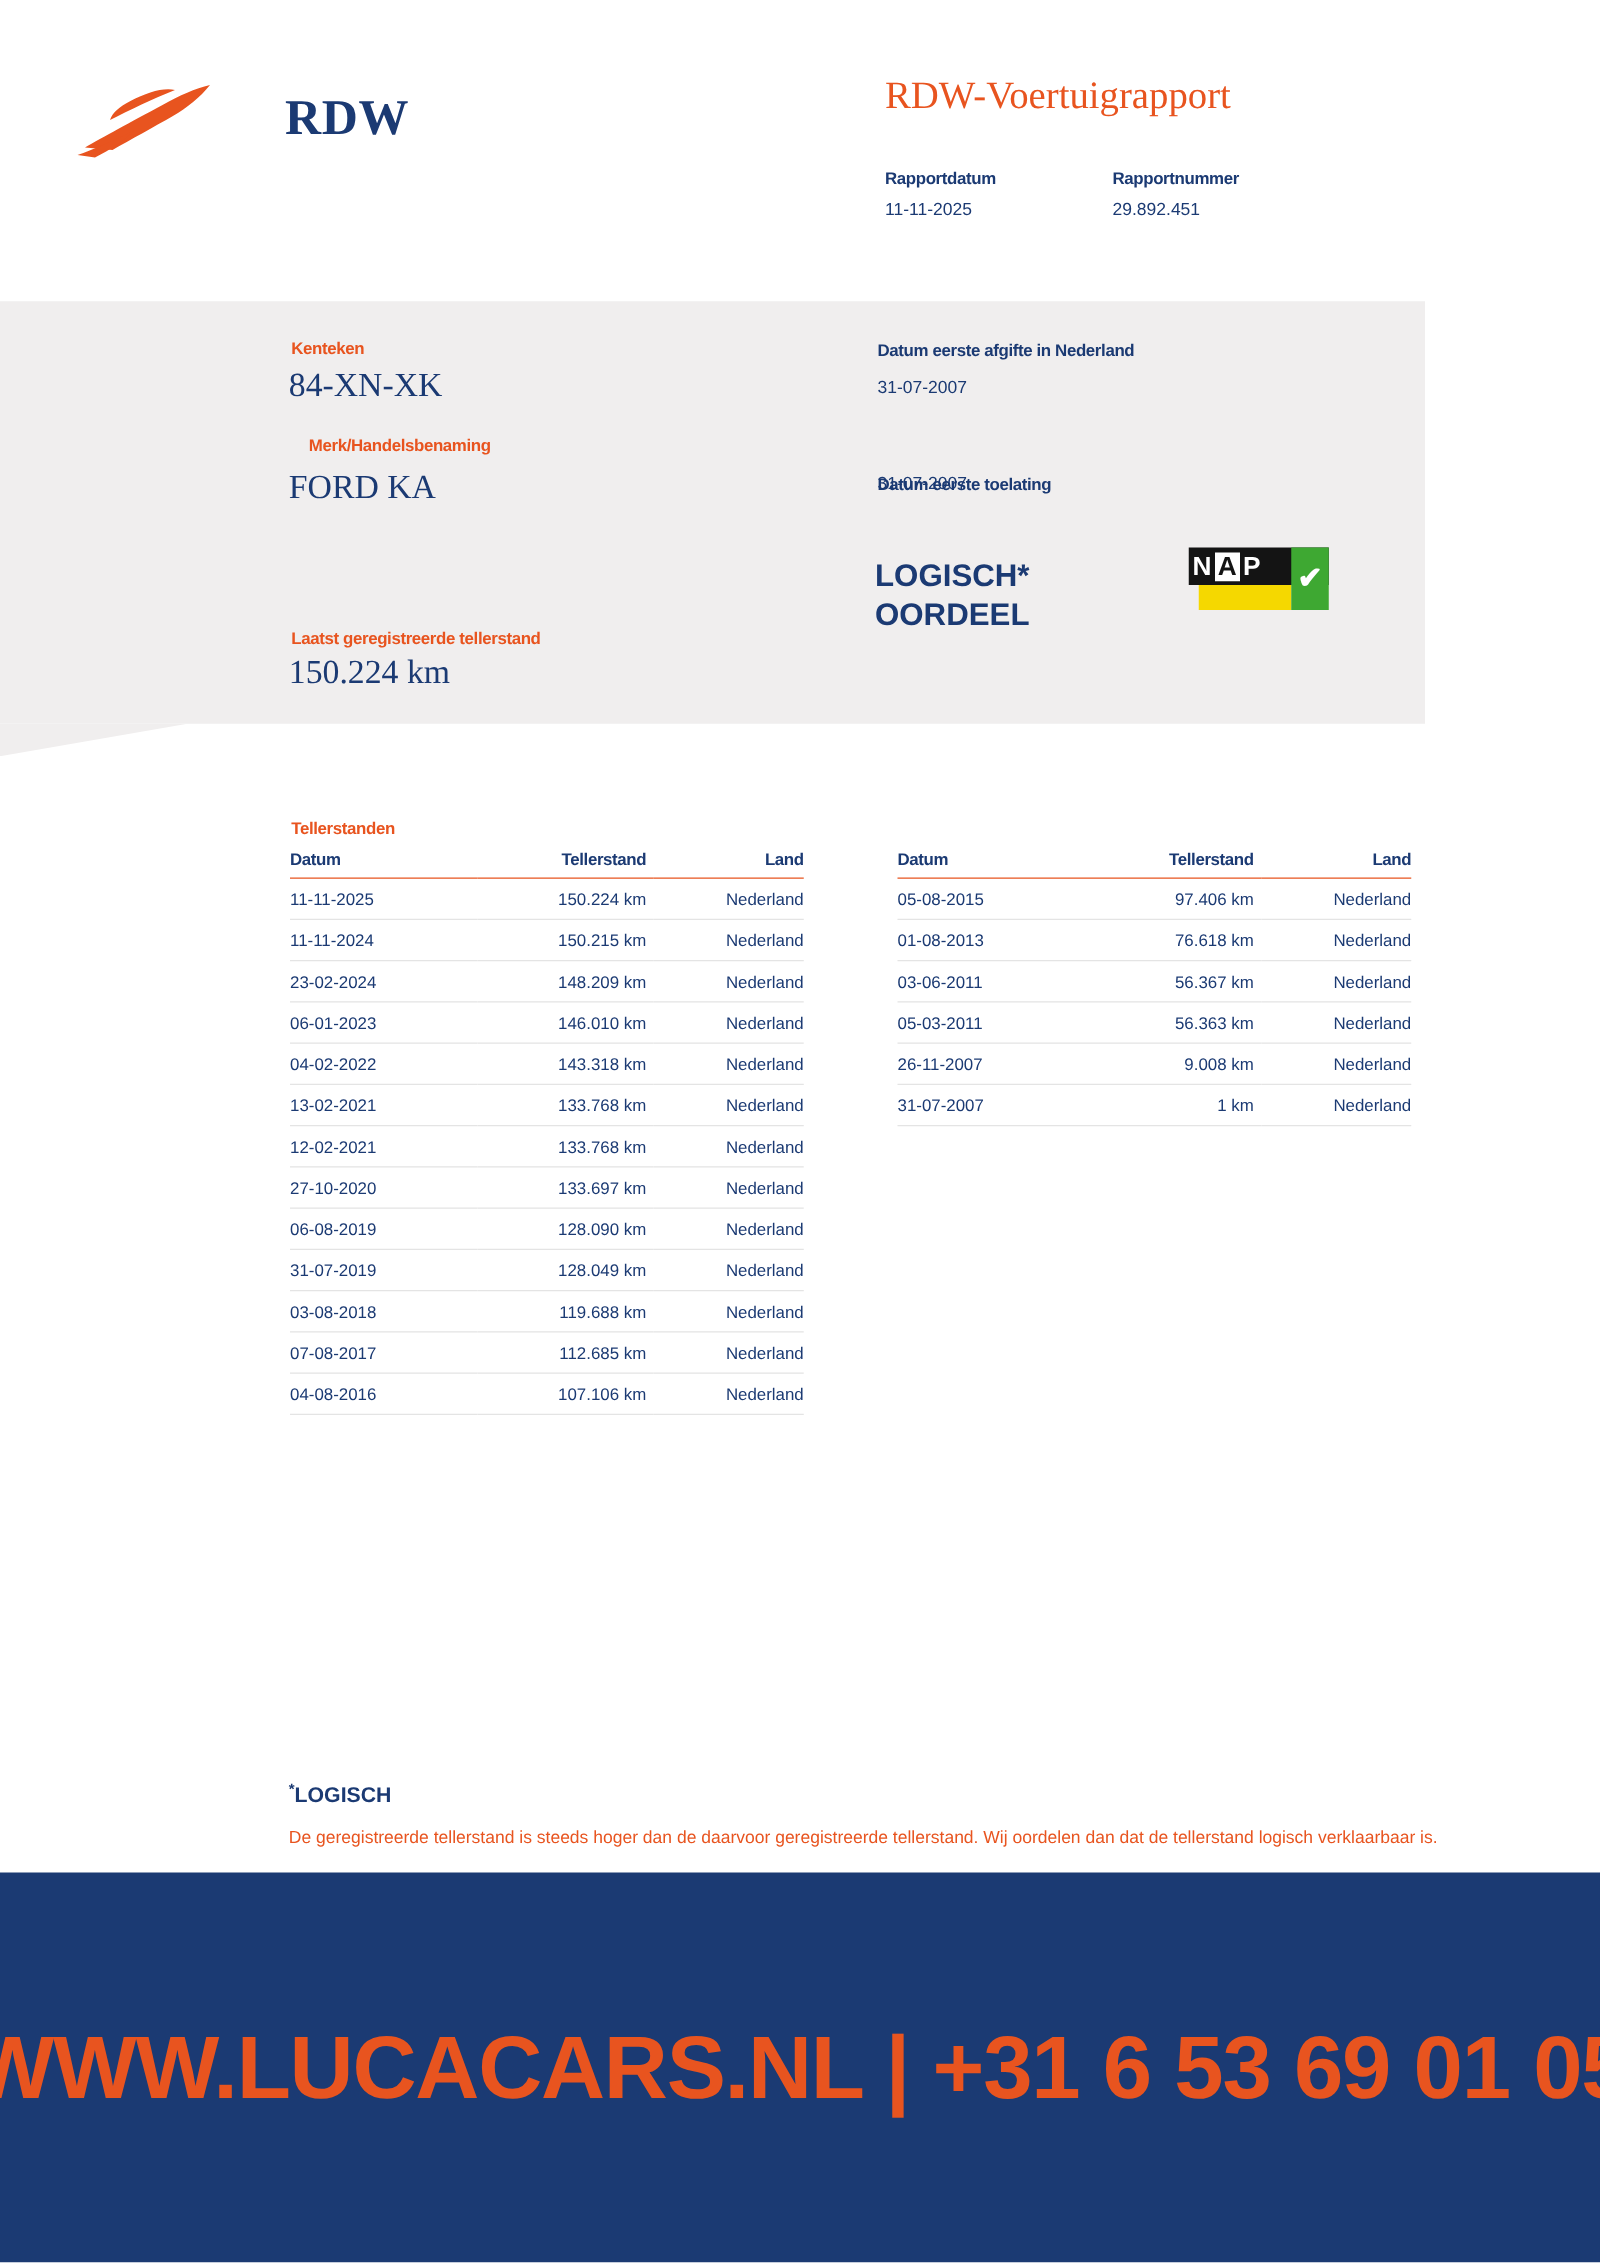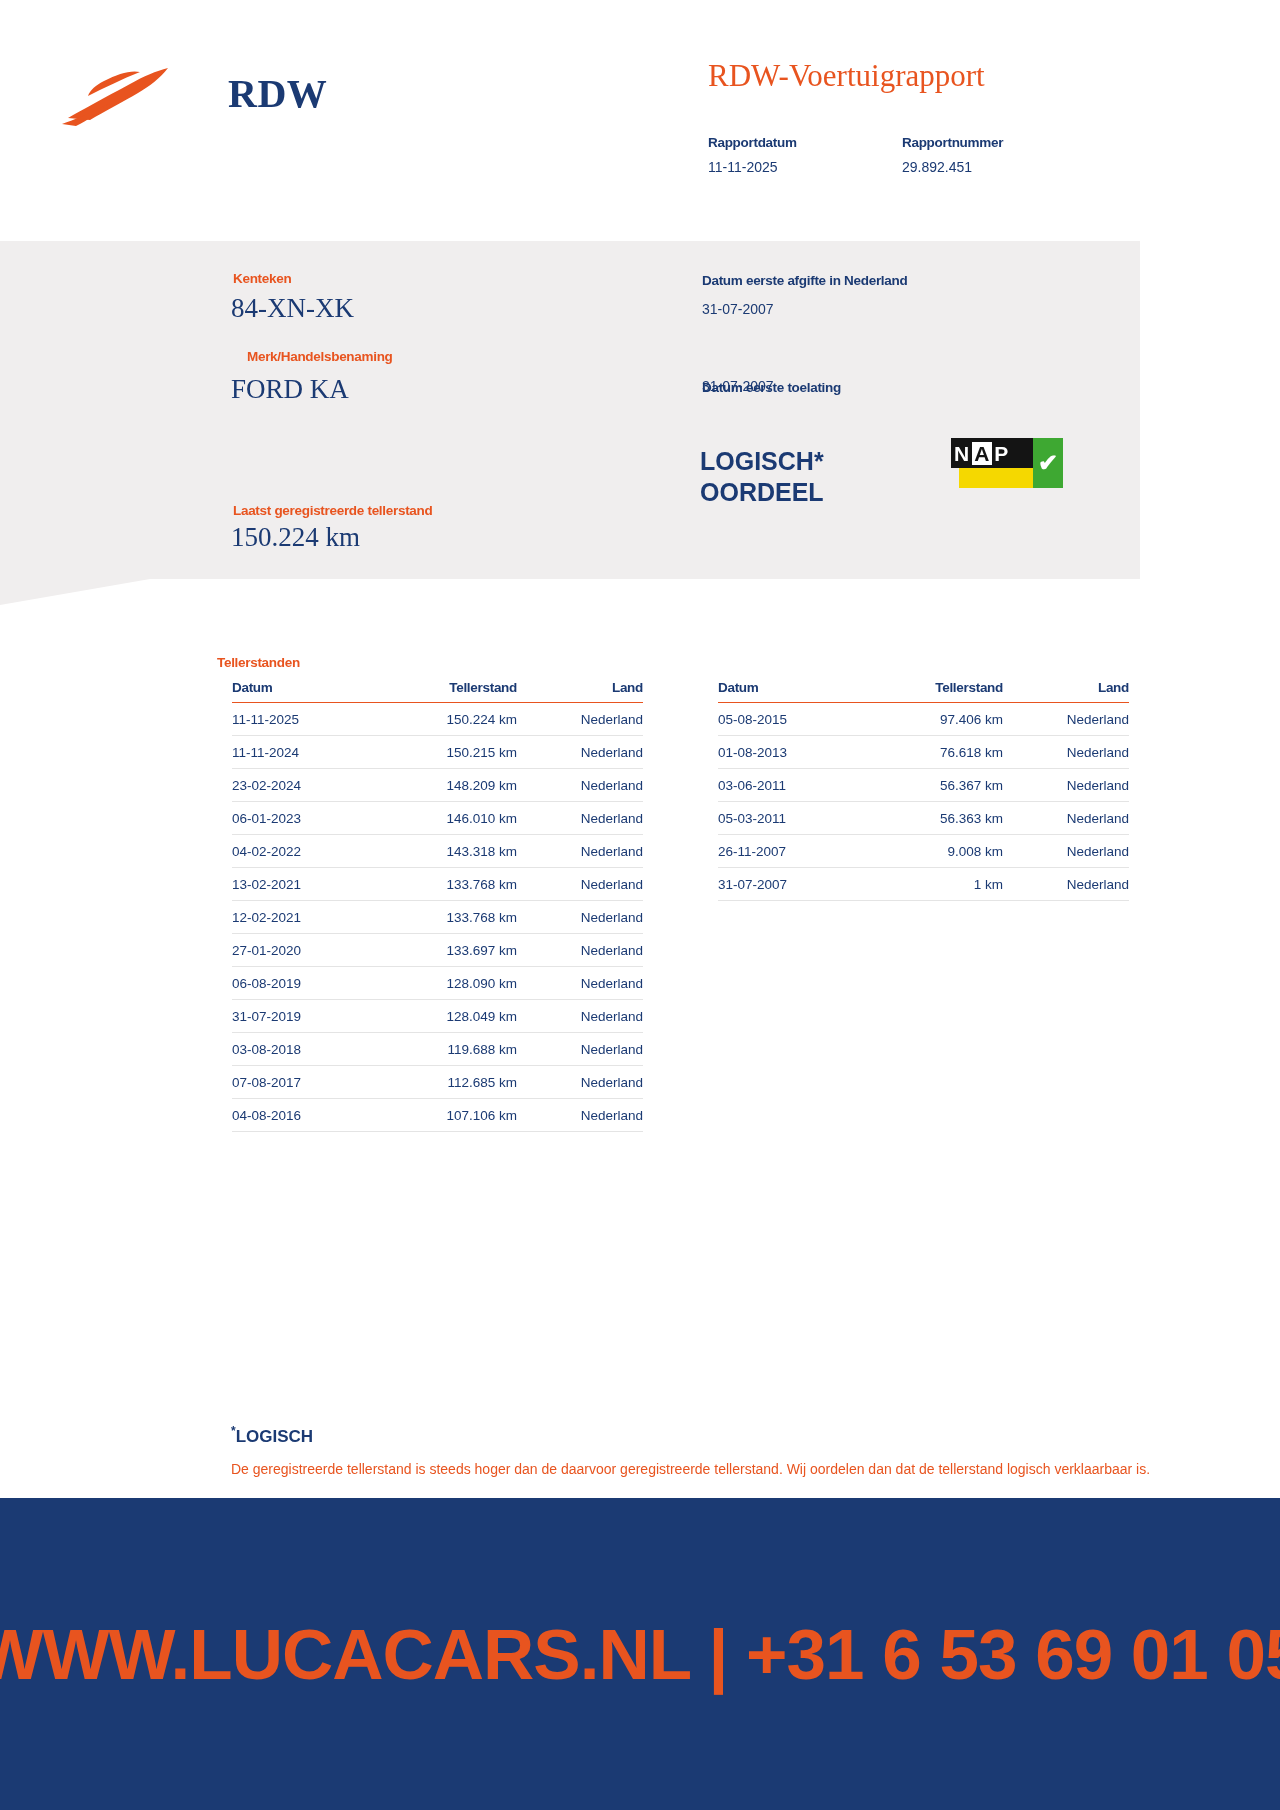--- a/index.html
+++ b/index.html
@@ -61,21 +61,21 @@
     color: #e8541f;
     font-family: "Liberation Serif", serif;
     white-space: nowrap;
   }
 
   .meta {
     position: absolute;
     left: 708px;
     top: 135px;
     display: flex;
-    gap: 44px;
+    gap: 32px;
   }
   .meta-block { min-width: 150px; }
   .meta-label {
     font-size: 13.5px;
     font-weight: bold;
     color: #1b3a73;
     letter-spacing: -0.3px;
     margin-bottom: 9px;
     white-space: nowrap;
   }
@@ -203,21 +203,21 @@
   .nap-bottom {
     position: absolute;
     left: 8px; top: 30px;
     width: 74px; height: 20px;
     background: #f5d800;
   }
 
   
   .tables-title {
     position: absolute;
-    left: 217px;
+    left: 233px;
     top: 655px;
     font-size: 13.5px;
     font-weight: bold;
     color: #e8541f;
     letter-spacing: -0.3px;
   }
 
   table.mileage {
     position: absolute;
     border-collapse: collapse;
@@ -398,21 +398,21 @@
           <td class="col-date">13-02-2021</td>
           <td class="col-km">133.768 km</td>
           <td class="col-land">Nederland</td>
         </tr>
         <tr>
           <td class="col-date">12-02-2021</td>
           <td class="col-km">133.768 km</td>
           <td class="col-land">Nederland</td>
         </tr>
         <tr>
-          <td class="col-date">27-01-2020</td>
+          <td class="col-date">27-10-2020</td>
           <td class="col-km">133.697 km</td>
           <td class="col-land">Nederland</td>
         </tr>
         <tr>
           <td class="col-date">06-08-2019</td>
           <td class="col-km">128.090 km</td>
           <td class="col-land">Nederland</td>
         </tr>
         <tr>
           <td class="col-date">31-07-2019</td>

